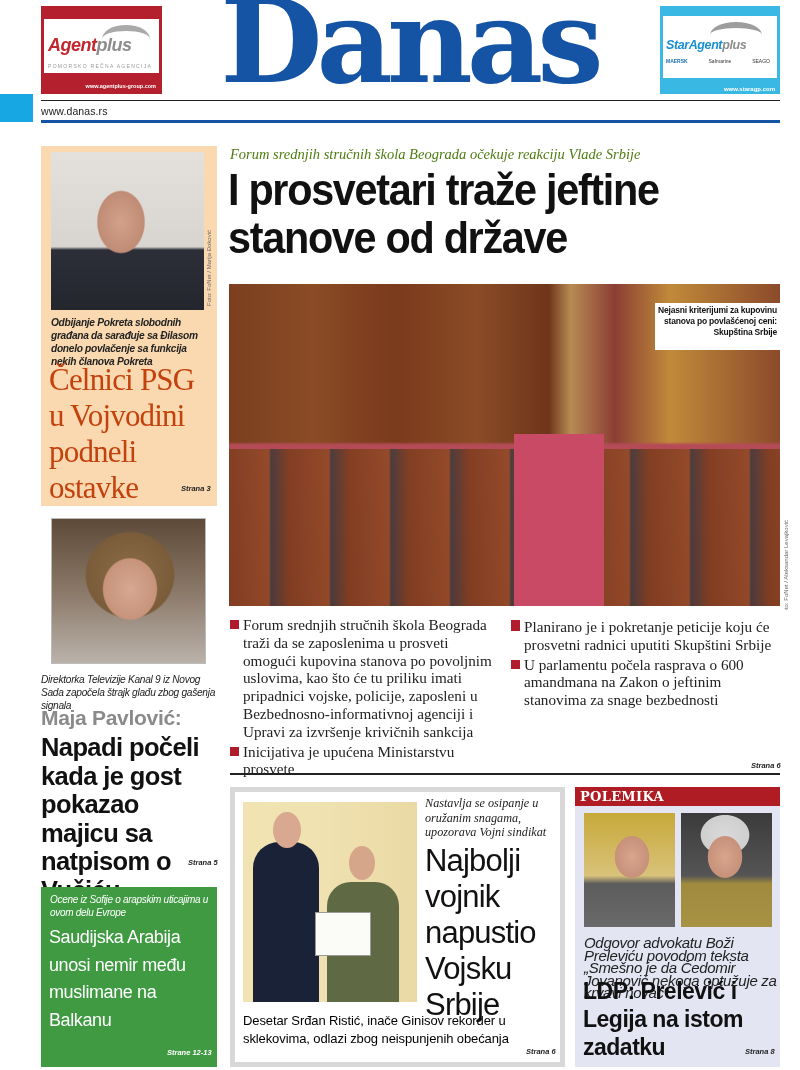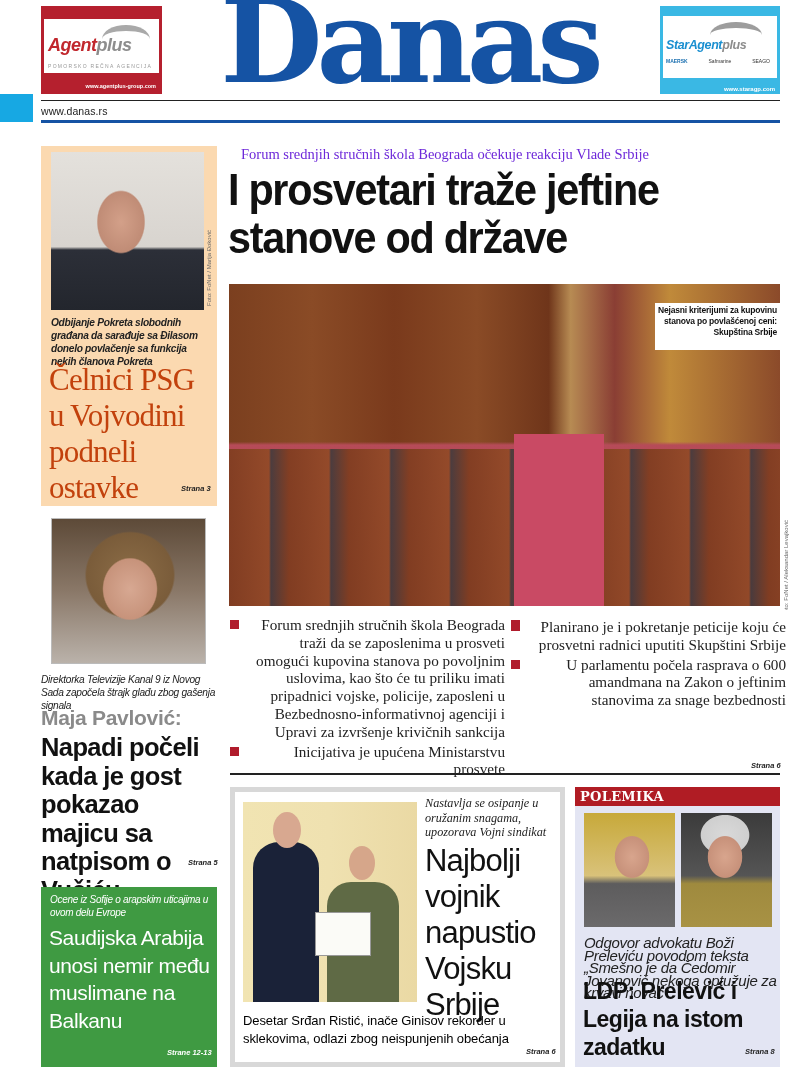--- a/index.html
+++ b/index.html
@@ -67,45 +67,45 @@
     background: radial-gradient(ellipse 44px 50px at 78px 70px, #d7a892 0%, #c7937b 60%, transparent 63%),
                 radial-gradient(ellipse 62px 60px at 78px 56px, #8c6d47 0%, #7a5c3a 70%, transparent 73%),
                 linear-gradient(180deg, #5d4a38 0%, #8a7868 50%, #bab2aa 100%); border: 1px solid #bbb; }
   .left-kicker2 { position: absolute; left: 41px; top: 673px; width: 180px; font-family: "Liberation Sans", sans-serif; font-style: italic; font-size: 10.2px; line-height: 13px; color: #222; letter-spacing: -0.3px; }
   .left-head2a { position: absolute; left: 41px; top: 703px; width: 180px; font-family: "Liberation Sans", sans-serif; font-weight: bold; font-size: 21px; line-height: 30px; color: #8a8a8a; letter-spacing: -0.3px; }
   .left-head2b { position: absolute; left: 41px; top: 733px; width: 180px; font-family: "Liberation Sans", sans-serif; font-weight: bold; font-size: 25.5px; line-height: 28.5px; color: #111; letter-spacing: -0.6px; }
   .s-left2 { left: 188px; top: 858px; }
 
   .box-green { position: absolute; left: 41px; top: 887px; width: 176px; height: 180px; background: #3f9a42; }
   .green-kicker { position: absolute; left: 50px; top: 893px; width: 165px; font-family: "Liberation Sans", sans-serif; font-style: italic; font-size: 10px; line-height: 13px; color: #fff; letter-spacing: -0.3px; }
-  .green-head { position: absolute; left: 49px; top: 924px; width: 170px; font-family: "Liberation Sans", sans-serif; font-size: 21px; line-height: 27.5px; color: #fff; letter-spacing: -0.4px; }
+  .green-head { position: absolute; left: 49px; top: 924px; width: 170px; font-family: "Liberation Sans", sans-serif; font-size: 18px; line-height: 27.5px; color: #fff; letter-spacing: -0.4px; }
   .s-green { left: 167px; top: 1048px; color: #fff; }
 
   
-  .main-kicker { position: absolute; left: 241px; top: 146px; font-family: "Liberation Serif", serif; font-size: 14.5px; color: #6d28d9; }
+  .main-kicker { position: absolute; left: 230px; top: 146px; font-family: "Liberation Serif", serif; font-style: italic; font-size: 14.5px; color: #4d7c0f; }
   .main-head { position: absolute; left: 228px; top: 166px; width: 560px; font-family: "Liberation Sans", sans-serif; font-weight: bold; font-size: 44.5px; line-height: 48px; color: #111; letter-spacing: -1.4px; transform: scaleX(0.93); transform-origin: left top; }
 
   .ph-parliament { left: 229px; top: 284px; width: 551px; height: 322px;
     background:
       linear-gradient(180deg, transparent 0%, transparent 49%, #b64b58 50%, #a33e4c 100%) 0 0 / 100% 100% no-repeat,
       linear-gradient(90deg, #7b3f1f 0%, #8a4b26 15%, #7a3a1c 30%, #8a4b26 45%, #6f351a 58%, #b78b53 62%, #8a3e34 70%, #c08a3a 80%, #8b4a2a 100%);
   }
   .parl-desks {
     position: absolute; left: 0; top: 165px; width: 100%; height: 157px;
     background: repeating-linear-gradient(90deg, #7a3c1a 0px, #8e4a22 40px, #3a3a3a 42px, #7a3c1a 60px);
     opacity: 0.85;
   }
   .parl-aisle { position: absolute; left: 285px; top: 150px; width: 90px; height: 172px; background: #c94a64; }
   .parl-caption {
     position: absolute; left: 655px; top: 303px; width: 125px; height: 47px; background: #fff;
     font-family: "Liberation Sans", sans-serif; font-weight: bold; font-size: 8.5px; line-height: 11px; text-align: right; padding: 2px 3px 0 0; color: #111; letter-spacing: -0.2px;
   }
   .parl-credit { left: 783px; top: 520px; }
 
-  .bullets { position: absolute; font-family: "Liberation Serif", serif; font-size: 15.2px; line-height: 17.8px; color: #222; text-align: right; }
+  .bullets { position: absolute; font-family: "Liberation Serif", serif; font-size: 15.2px; line-height: 17.8px; color: #222; }
   .bullets li { list-style: none; position: relative; padding-left: 13px; margin-bottom: 2px; }
   .bullets li .sq { position: absolute; left: 0; top: 4px; width: 9px; height: 9px; background: #b01c2c; }
   .bullets-left { left: 230px; top: 616px; width: 275px; }
   .bullets-right { left: 511px; top: 616px; width: 275px; }
   .s-main { left: 751px; top: 761px; }
   .main-rule { position: absolute; left: 230px; top: 773px; width: 550px; border-top: 2px solid #222; }
 
   
   .box-grey { position: absolute; left: 230px; top: 787px; width: 335px; height: 280px; border: 5px solid #d8d8d8; background: #fff; }
   .ph-soldier { left: 243px; top: 802px; width: 174px; height: 200px;

